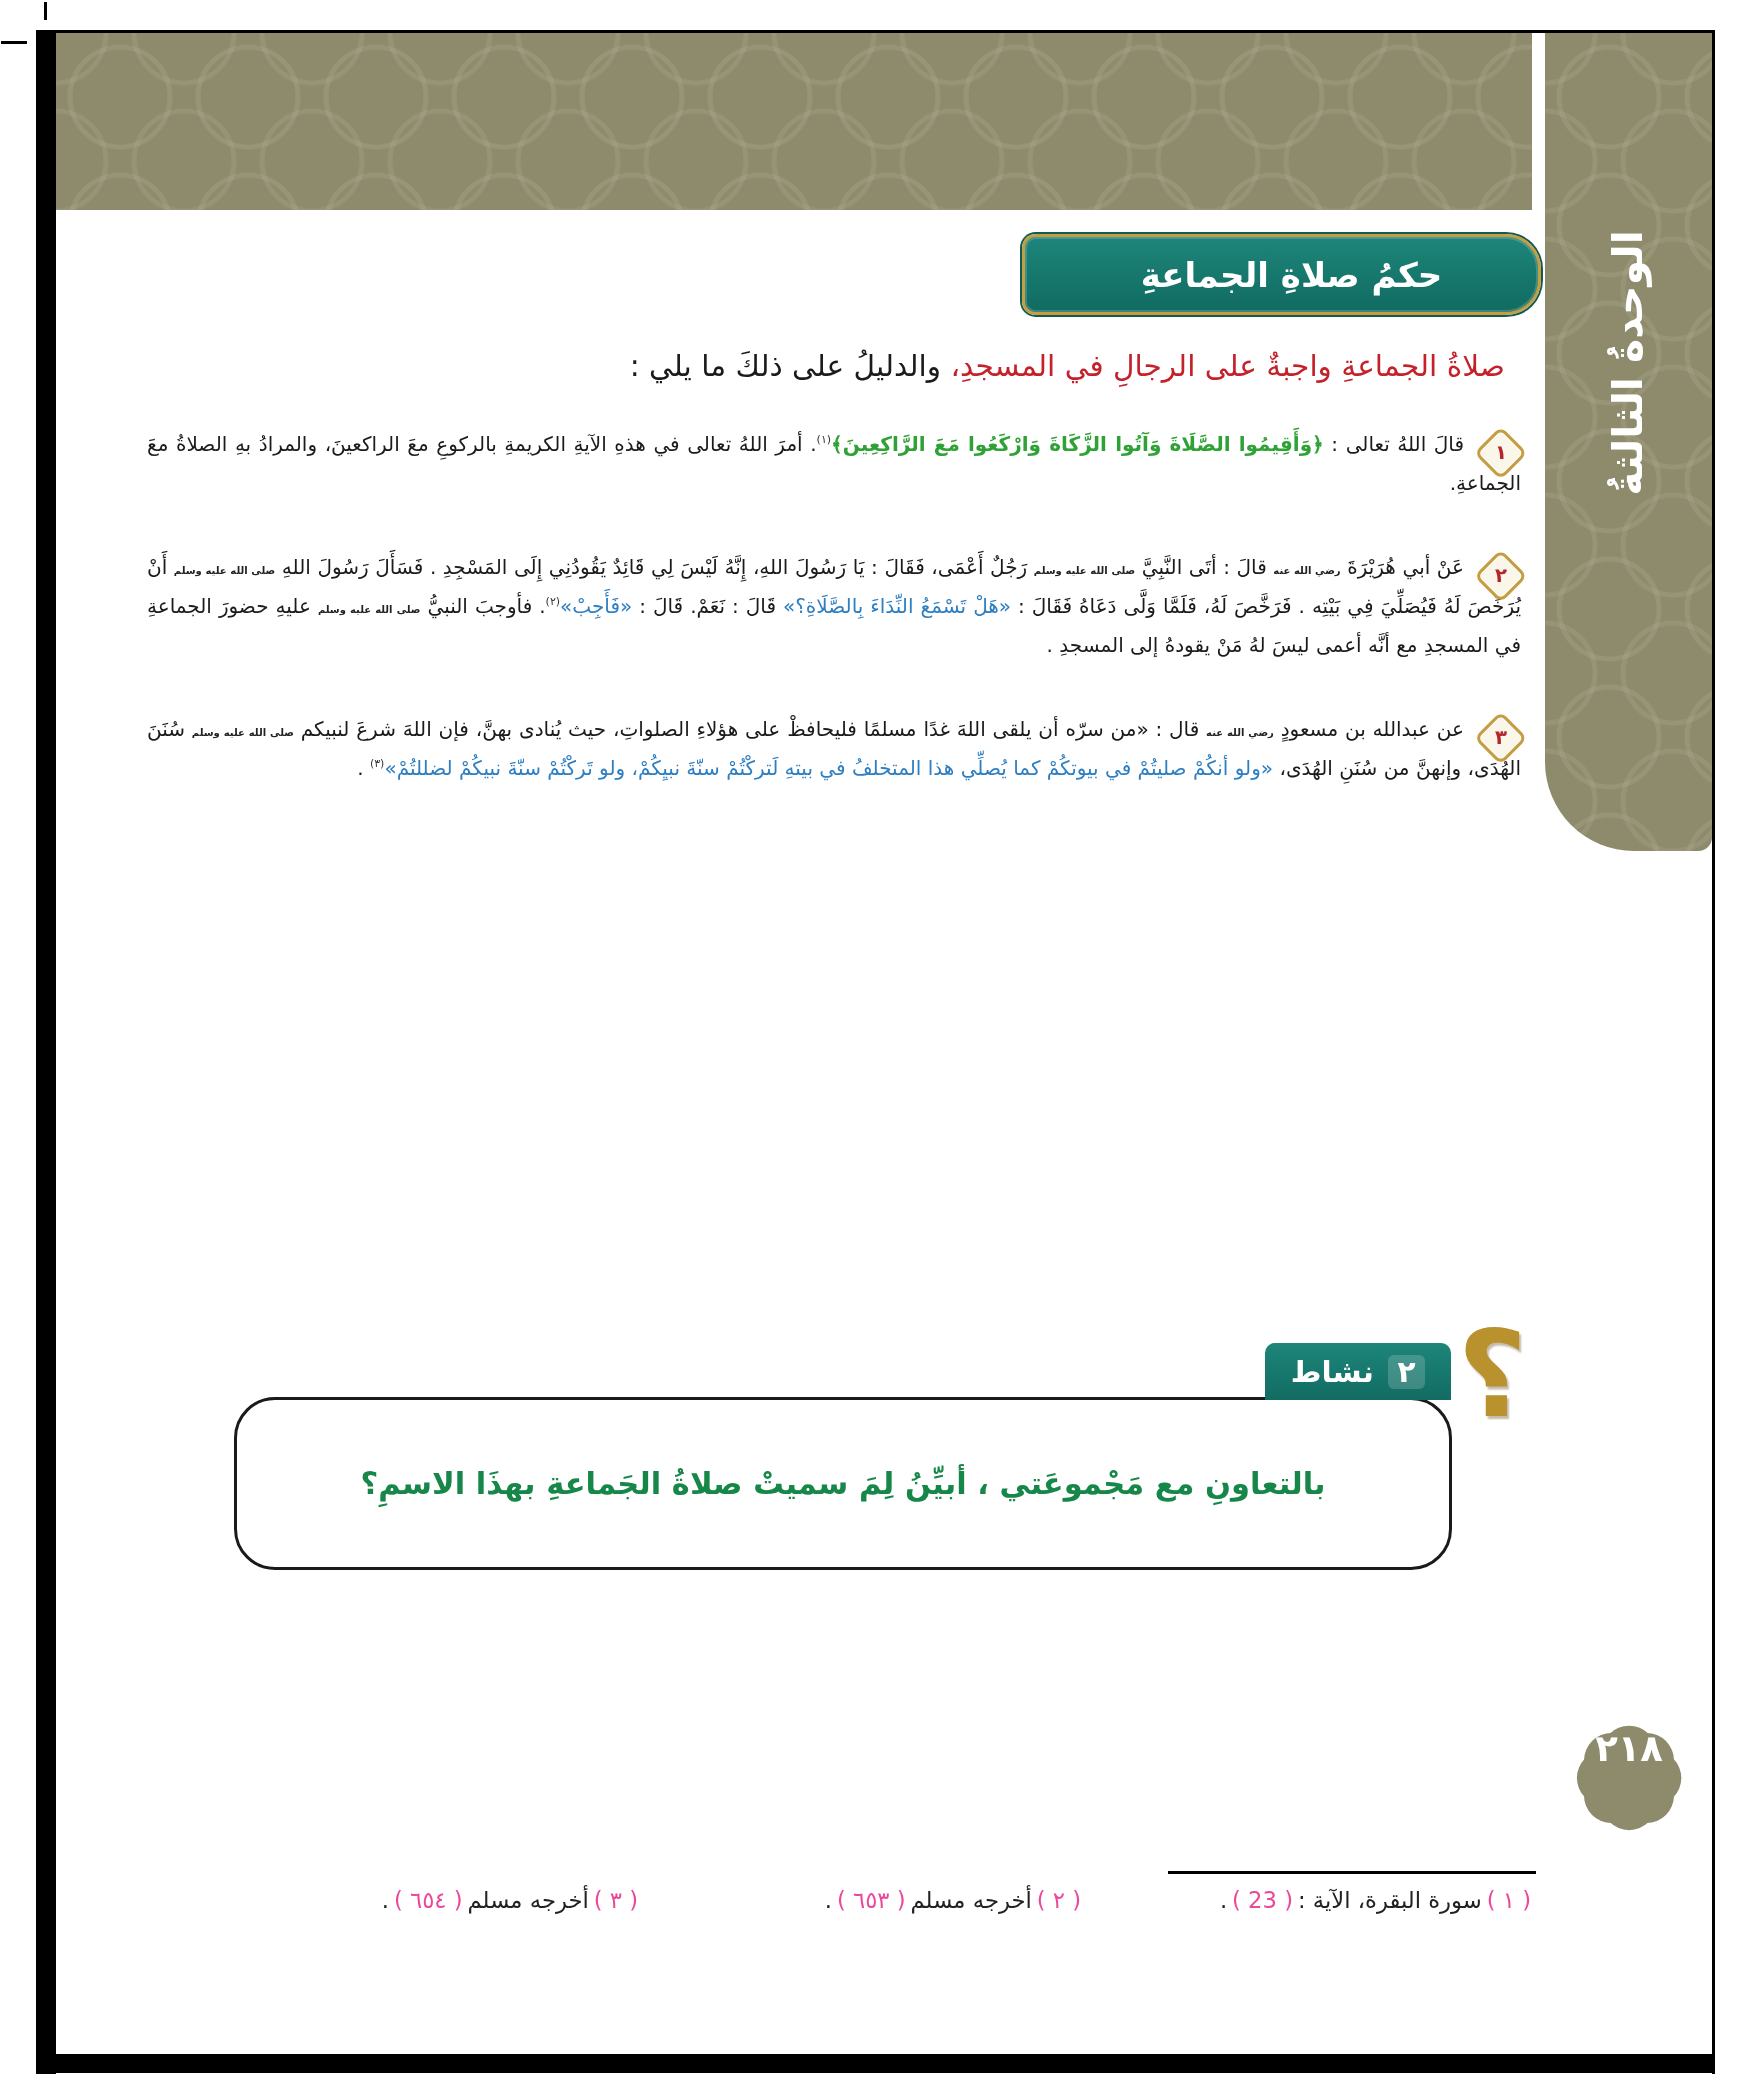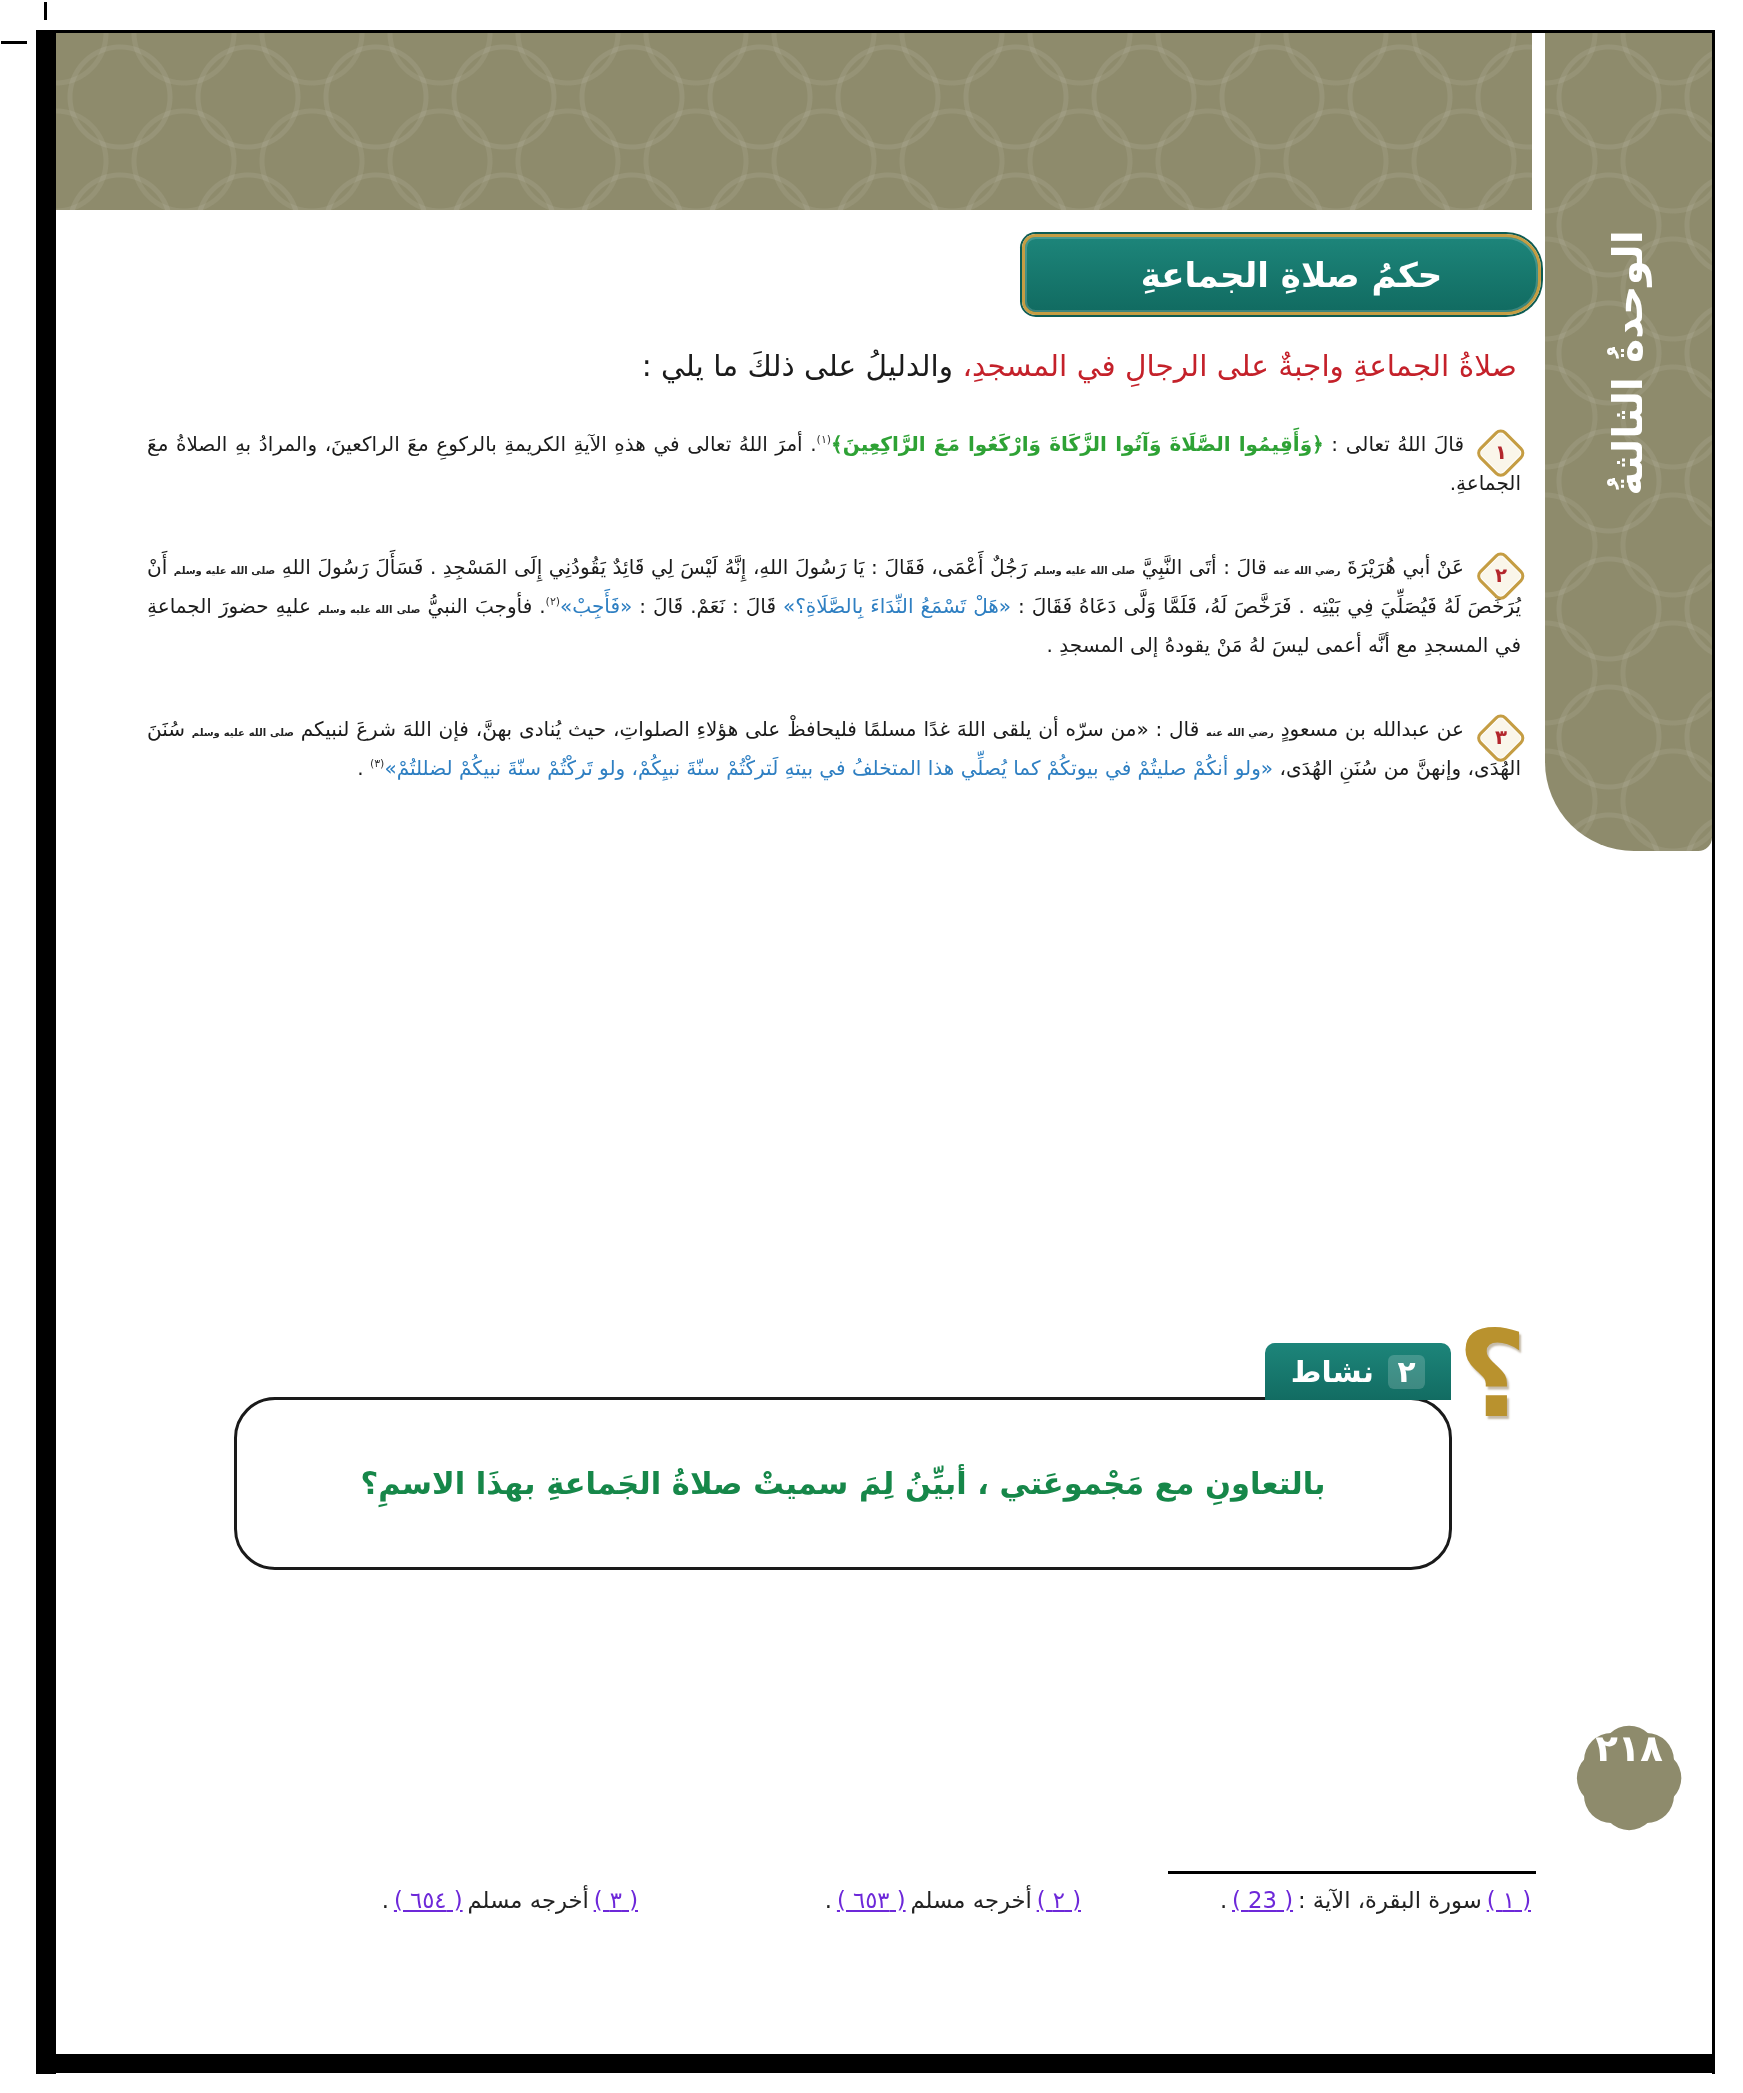--- a/index.html
+++ b/index.html
@@ -36,21 +36,21 @@
     position:absolute; top:234px; right:202px; width:493px; height:75px;
     background:linear-gradient(180deg,#1d857a,#116b61);
     border:3px solid #c59d43; border-radius:13.8px 35px 35px 13.8px;
     box-shadow:0 0 0 2px #0e5c53, inset 0 0 0 2px rgba(255,255,255,0.18);
     display:flex; align-items:center; justify-content:center;padding-left:20px;
   }
   .title-banner span { color:#fff; font-size:34px; font-weight:bold; }
 
   
   .content { position:absolute; top:343px; right:222px; width:1374px; color:#1b1b1b; }
-  .intro { margin:0 4px 35px 0; font-size:29.6px; line-height:1.6; text-align:right; }
+  .intro { margin:0 16px 35px 0; font-size:29.6px; line-height:1.6; text-align:right; }
   .red   { color:#c4212a; }
 
   .item { position:relative; margin:0 0 45px 0; }
   .item:last-child { margin-bottom:0; }
   .marker {
     position:absolute; right:2px; top:8.9px; width:31.5px; height:31.5px;
     border:3px solid #c59d43; background:#faf6ea; border-radius:7.9px;
     transform:rotate(45deg); display:flex; align-items:center; justify-content:center;
     box-shadow:0 0 0 1px #fff inset;
   }
@@ -80,21 +80,21 @@
   }
   .activity-q span { font-size:120px; font-weight:bold; color:#b9922e;
     text-shadow:2px 3px 2px rgba(90,60,10,0.35); line-height:1.1; }
   .activity-text { margin:0; padding:0 59px; color:#168749; font-size:30.5px; font-weight:bold; text-align:left; }
 
   
   .fn-rule { position:absolute; top:1871px; right:207px; width:368px; height:3px; background:#000; }
   .fn { position:absolute; top:1887px; direction:rtl; font-size:22.7px; white-space:nowrap; }
   .fn span { margin-left:4.9px; }
   .fn1 { right:212px; } .fn2 { right:662px; } .fn3 { right:1105px; }
-  .fn-marker { color:#6d28d9;text-decoration:underline; }
+  .fn-marker { color:#ec4899; }
   .fn-source { color:#222; }
 
   
   .page-badge { position:absolute; top:1727px; right:63px; width:102px; height:102px;
     display:flex; align-items:flex-start; justify-content:center; }
   .page-badge::before, .page-badge::after {
     content:""; position:absolute; inset:5.9px; background:#8e8b6c; border-radius:27.6px; }
   .page-badge::after { transform:rotate(45deg); }
   .badge-num { position:relative; z-index:1; color:#fff; font-size:37px; font-weight:bold; }
 </style>

